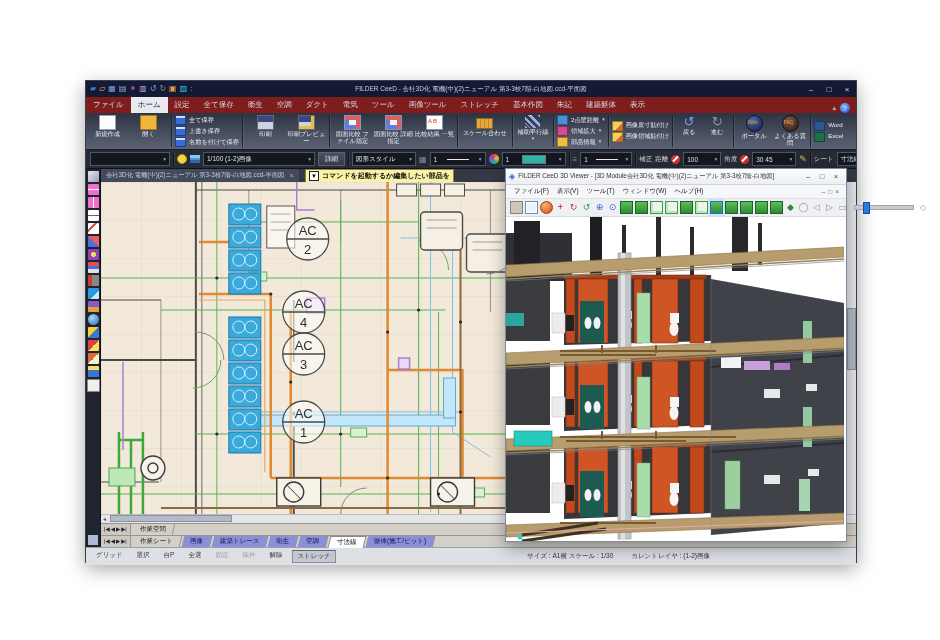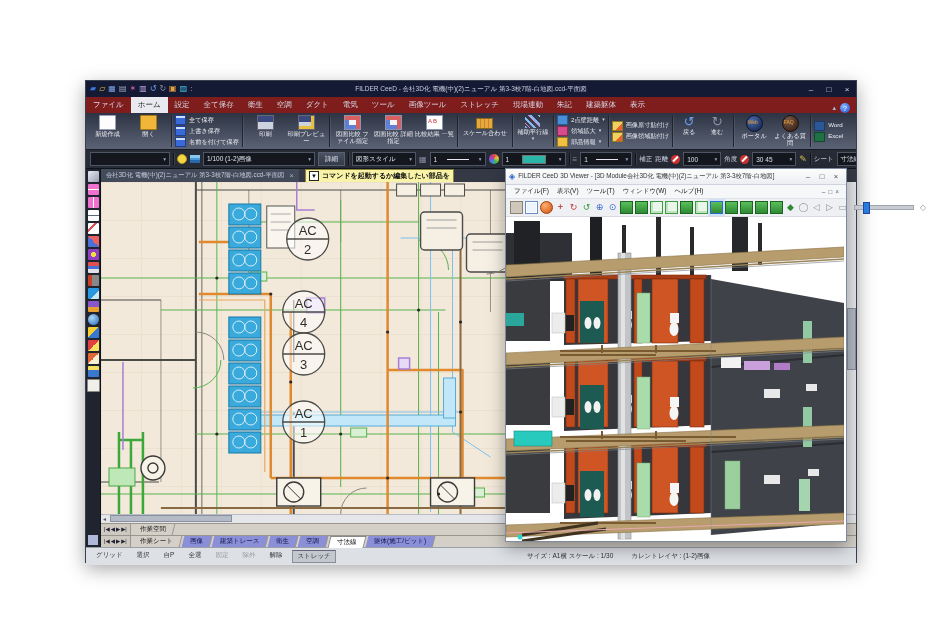--- a/index.html
+++ b/index.html
@@ -179,21 +179,21 @@
           <span class="mtab sel">ホーム</span>
           <span class="mtab">設定</span>
           <span class="mtab">全て保存</span>
           <span class="mtab">衛生</span>
           <span class="mtab">空調</span>
           <span class="mtab">ダクト</span>
           <span class="mtab">電気</span>
           <span class="mtab">ツール</span>
           <span class="mtab">画像ツール</span>
           <span class="mtab">ストレッチ</span>
-          <span class="mtab">現場連動</span>
+          <span class="mtab">基本作図</span>
           <span class="mtab">朱記</span>
           <span class="mtab">建築躯体</span>
           <span class="mtab">表示</span>
         </div>
       <div class="mright">
         <span class="chev">▴</span>
         <span class="helpb">?</span>
       </div>
     </div>
 

